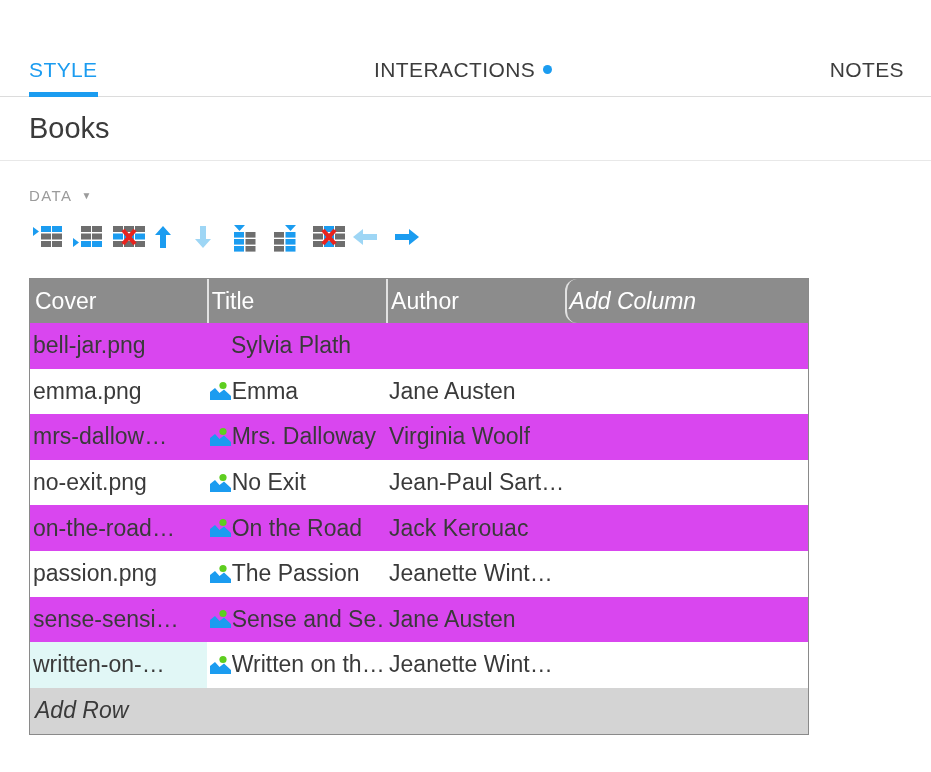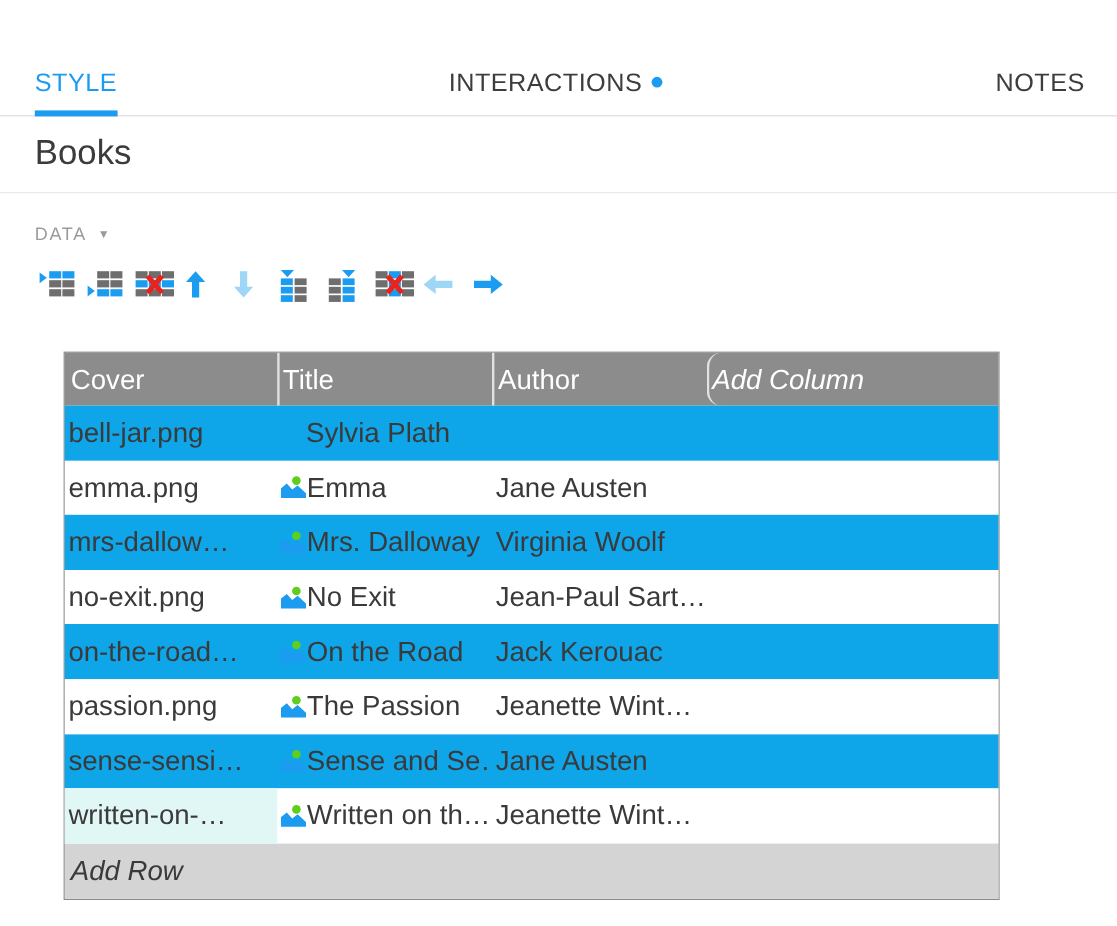--- a/index.html
+++ b/index.html
@@ -123,39 +123,38 @@
     align-items: center;
     justify-content: flex-start;
     cursor: pointer;
   }
   .tool svg { display: block; }
 
   
   .table-wrap {
     position: absolute;
     left: 29px;
-    top: 293px;
+    top: 278px;
     width: 780px;
     border: 1px solid #8a8a8a;
     box-sizing: border-box;
     background: #fff;
-    margin-left: 24px;
   }
   .trow {
     display: flex;
     height: 45.6px;
     align-items: center;
     box-sizing: border-box;
   }
   .trow.header {
     background: #8c8c8c;
     color: #ffffff;
     height: 44px;
   }
-  .trow.odd  { background: #0ea5e9; }
+  .trow.odd  { background: #d946ef; }
   .trow.even { background: #ffffff; }
   .trow.addrow { background: #d4d4d4; height: 46px; }
 
   .cell {
     box-sizing: border-box;
     padding-left: 3px;
     font-size: 23px;
     color: #3a3a3a;
     white-space: nowrap;
     overflow: hidden;

